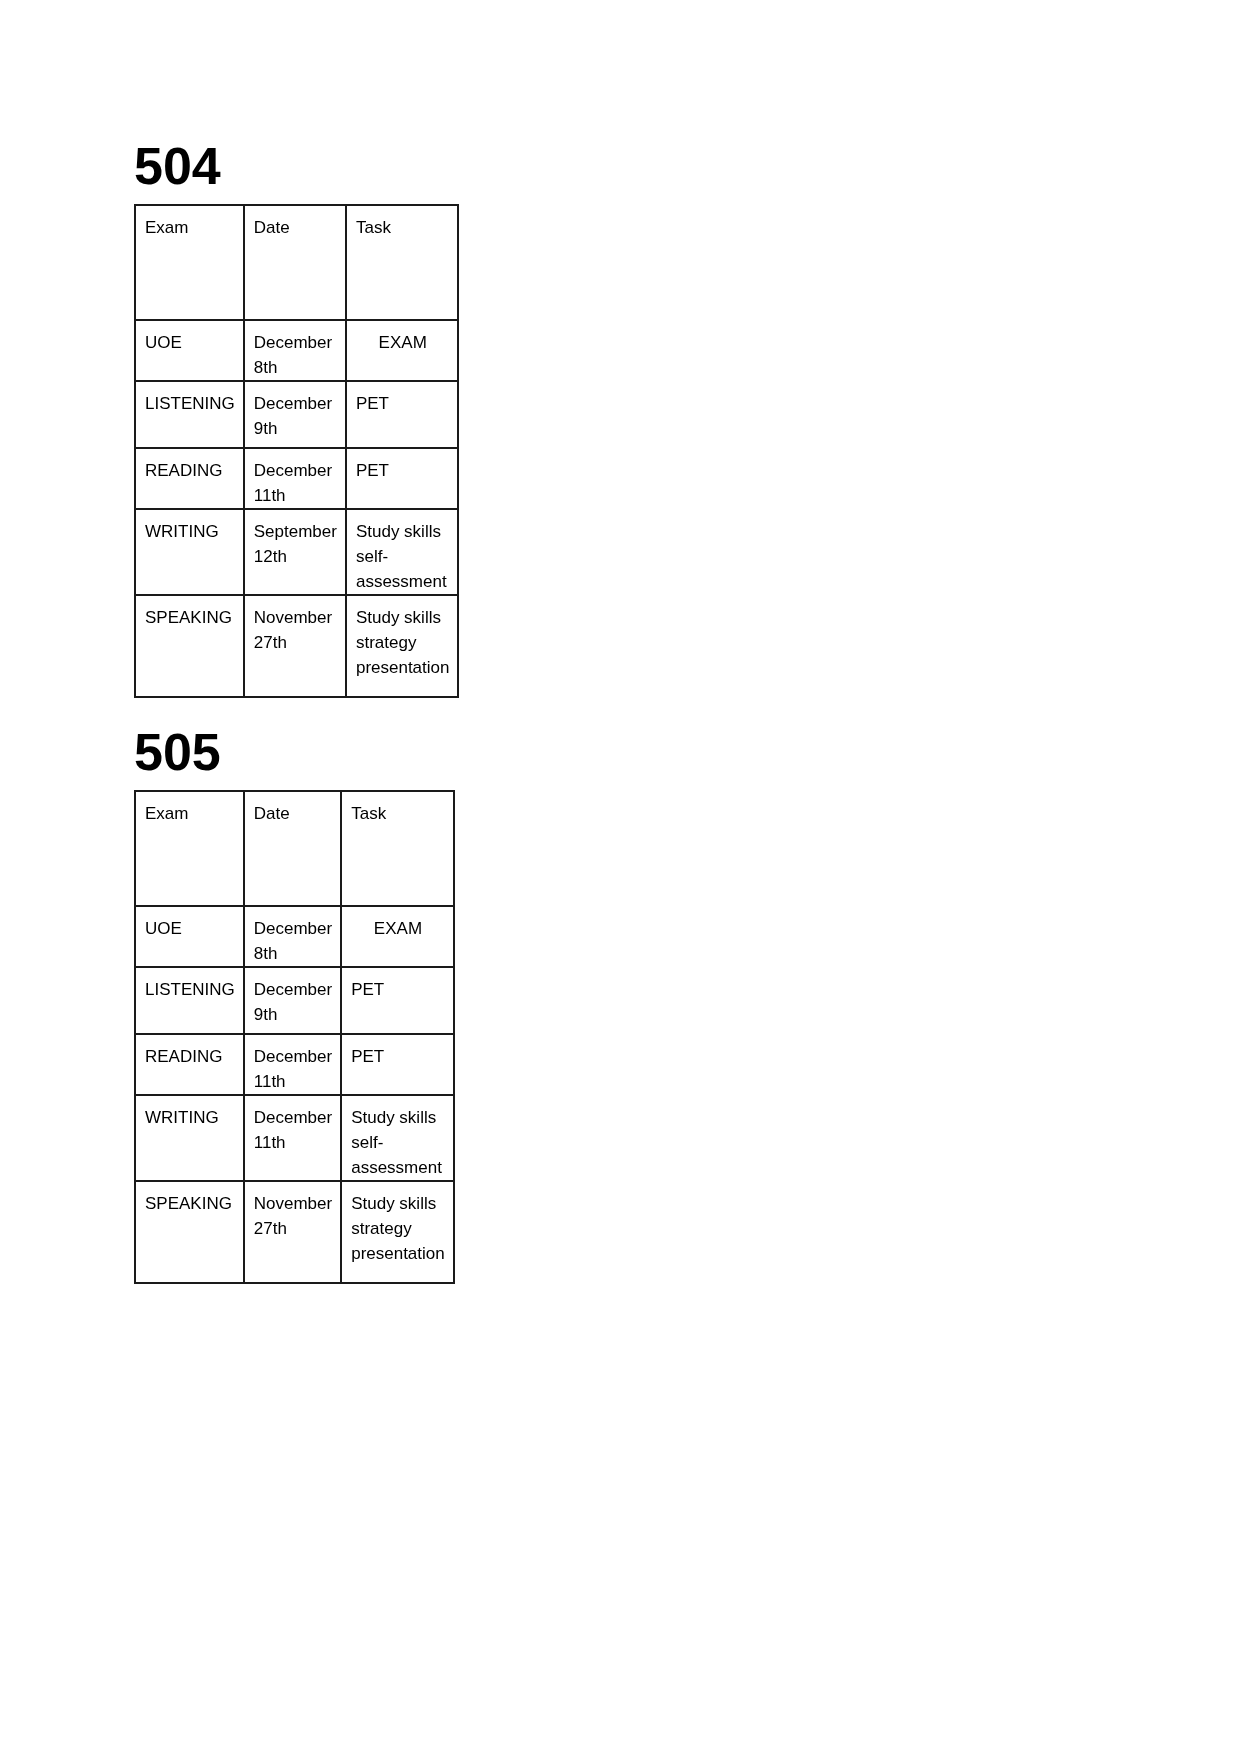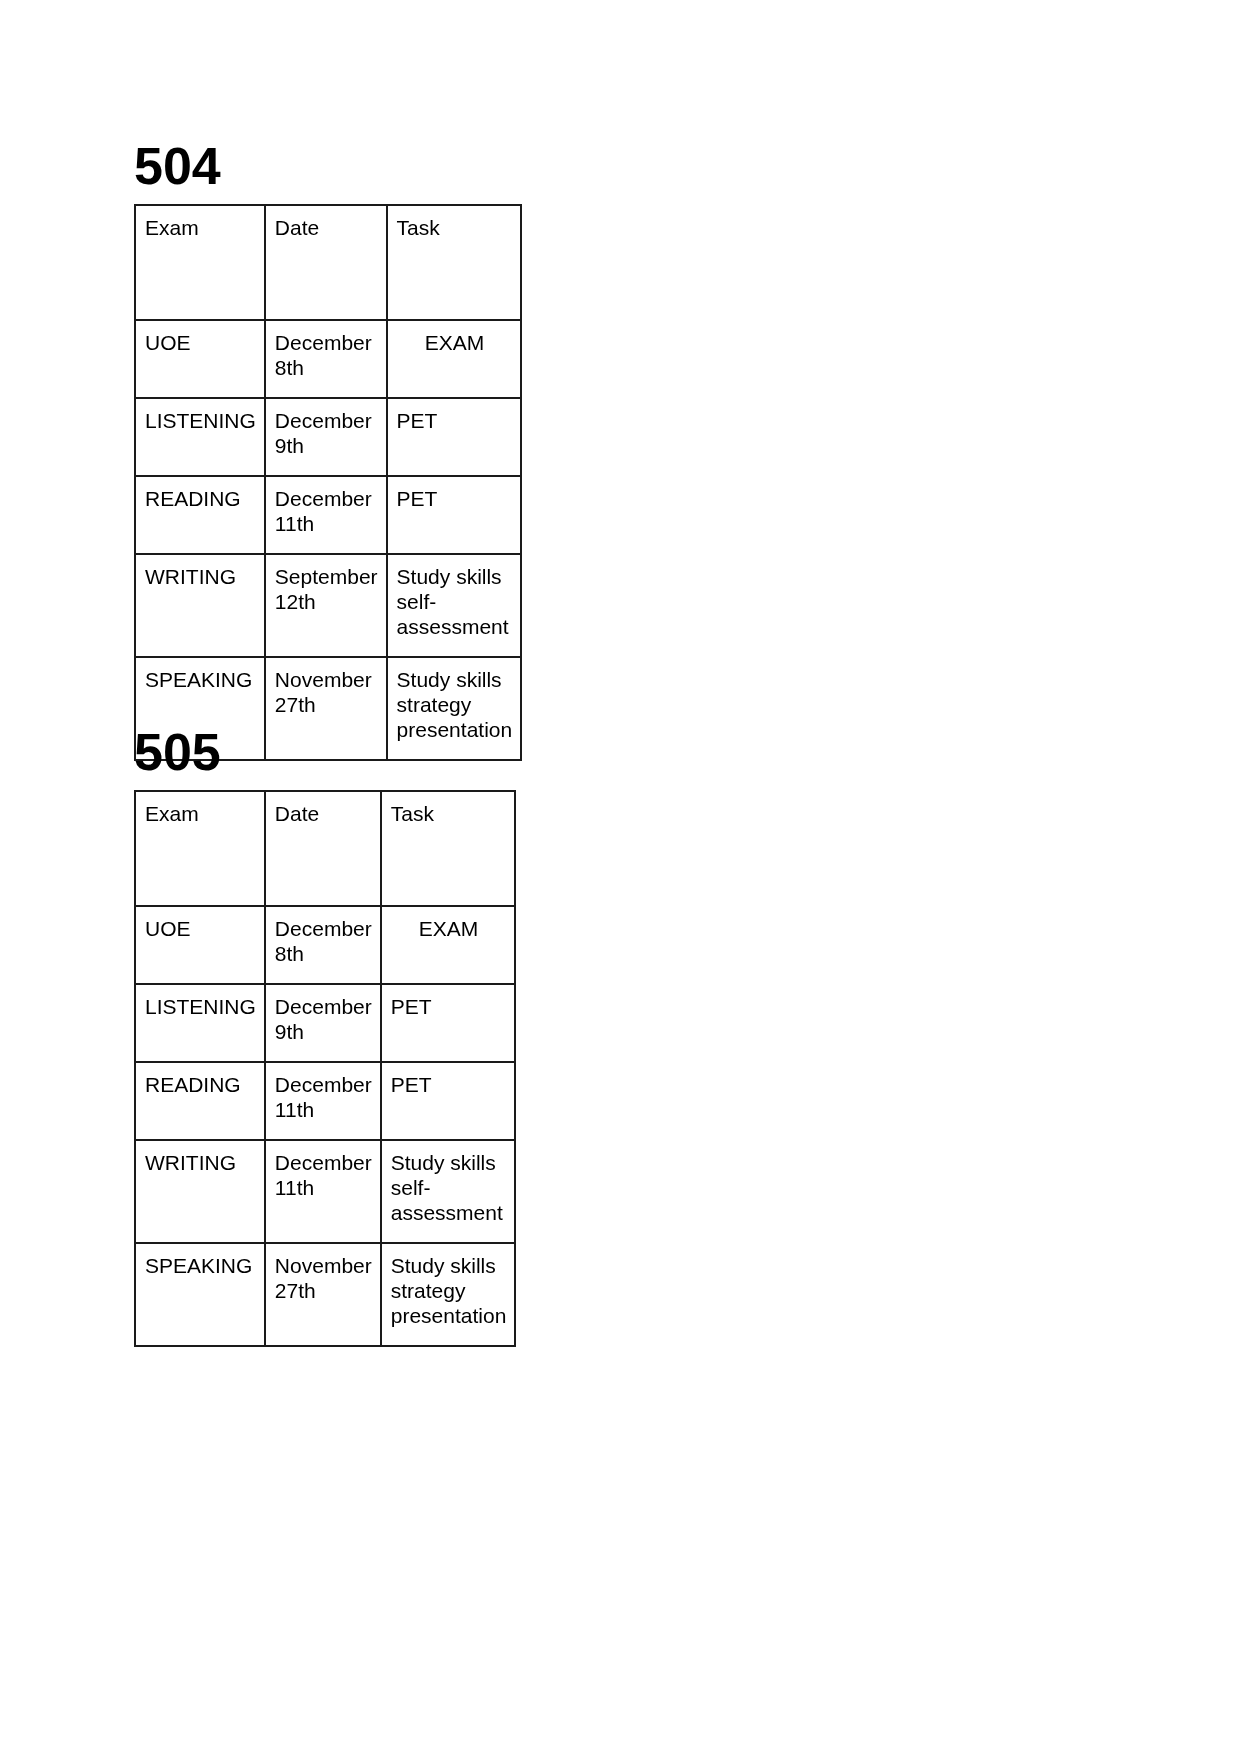--- a/index.html
+++ b/index.html
@@ -1,30 +1,30 @@
 <!DOCTYPE html>
 <html><head>
 <meta charset="utf-8">
 <style>
   html, body { margin: 0; padding: 0; background: #ffffff; }
   body { width: 1241px; height: 1754px; position: relative; font-family: "Liberation Sans", sans-serif; color: #000; }
   .section { position: absolute; left: 134px; }
   .heading { font-family: "Liberation Sans", sans-serif; font-weight: bold; font-size: 52px; line-height: 1; margin: 0; letter-spacing: 0; text-align: center; }
   table.sched { border-collapse: collapse; position: absolute; left: 0; }
-  table.sched td { border: 2px solid #1a1a1a; vertical-align: top; font-size: 21px; line-height: 25px; padding: 9px 8px 17px 9px; box-sizing: border-box; }
+  table.sched td { border: 2px solid #1a1a1a; vertical-align: top; font-size: 17px; line-height: 25px; padding: 9px 8px 0 9px; box-sizing: border-box; }
   td.c1 { width: 170px; }
   td.c2 { width: 168px; }
   td.c3 { width: 168px; }
   td.center { text-align: center; }
   tr.hdr td { height: 115px; }
   tr.r1 td { height: 60px; }
   tr.r2 td { height: 67px; }
   tr.r3 td { height: 60px; }
   tr.r4 td { height: 68px; border-radius: 31px; }
-  tr.r5 td { height: 91px; }
+  tr.r5 td { height: 102px; }
 </style>
 </head>
 <body>
 
 <div class="section" style="top:140px;">
   <h1 class="heading">504</h1>
   <table class="sched" style="top:64px;">
     <tbody>
         <tr class="hdr">
       <td class="c1">Exam</td>

